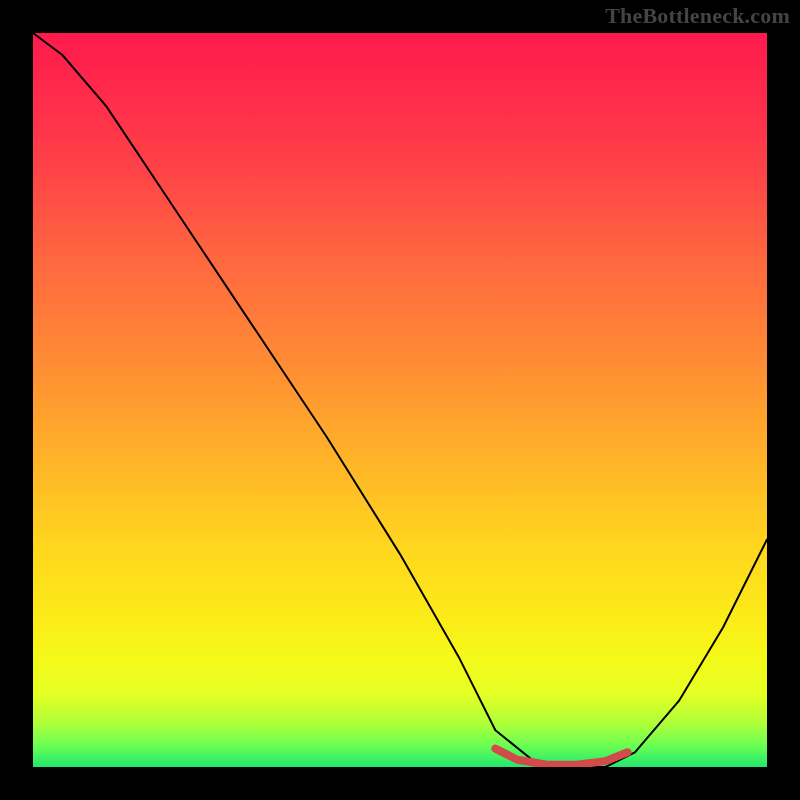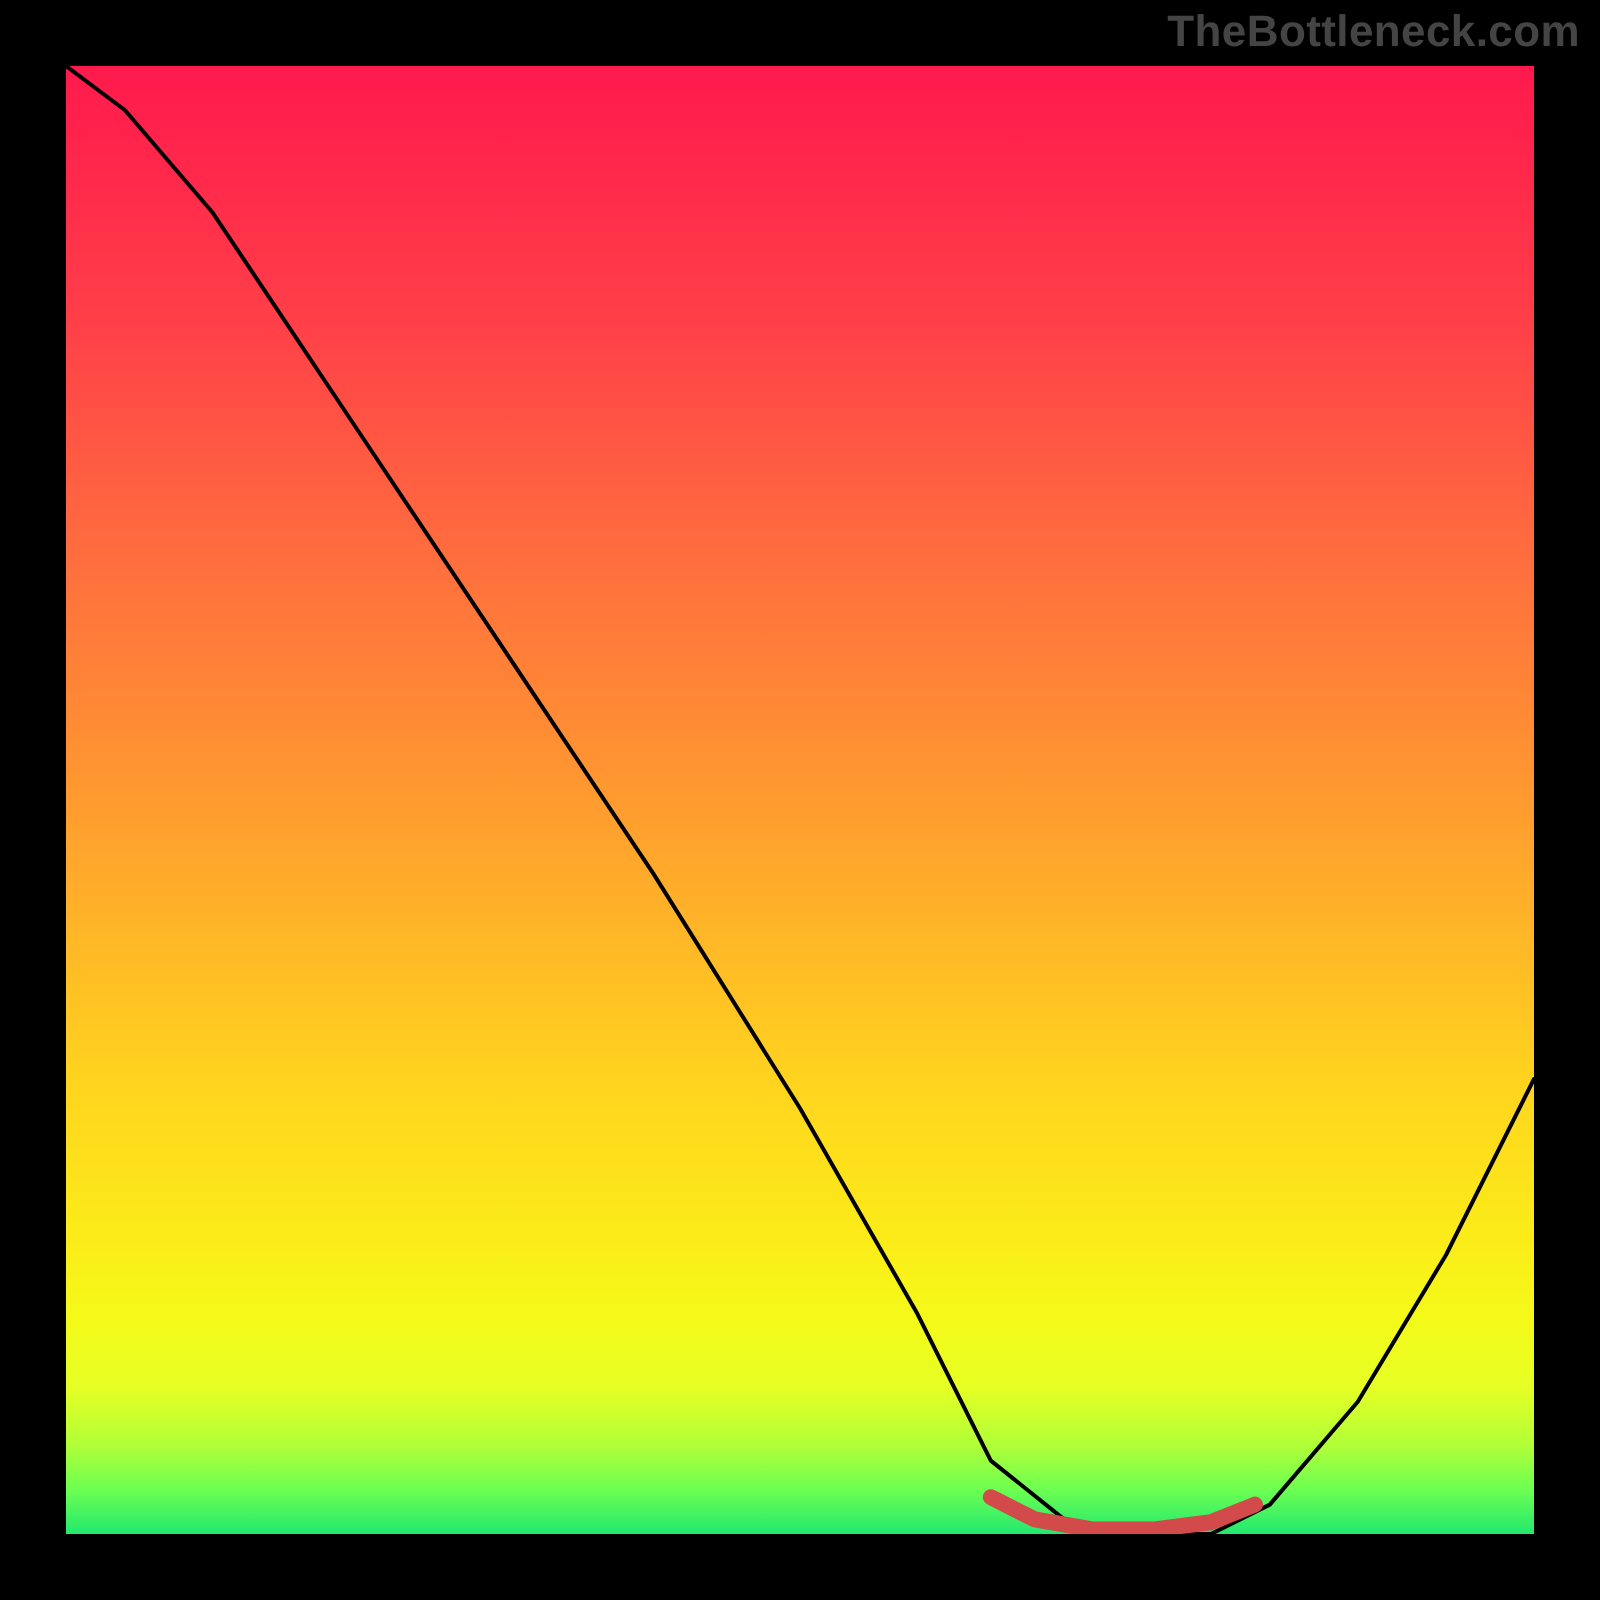--- a/index.html
+++ b/index.html
@@ -7,20 +7,21 @@
     padding: 0;
     width: 800px;
     height: 800px;
     background: #000;
     font-family: Arial, Helvetica, sans-serif;
   }
   .container {
     position: relative;
     width: 800px;
     height: 800px;
+    font-family: Liberation Serif, serif;
   }
   .watermark {
     position: absolute;
     top: 3px;
     right: 10px;
     color: #444;
     font-size: 22px;
     font-weight: bold;
     letter-spacing: 0.2px;
     z-index: 5;

